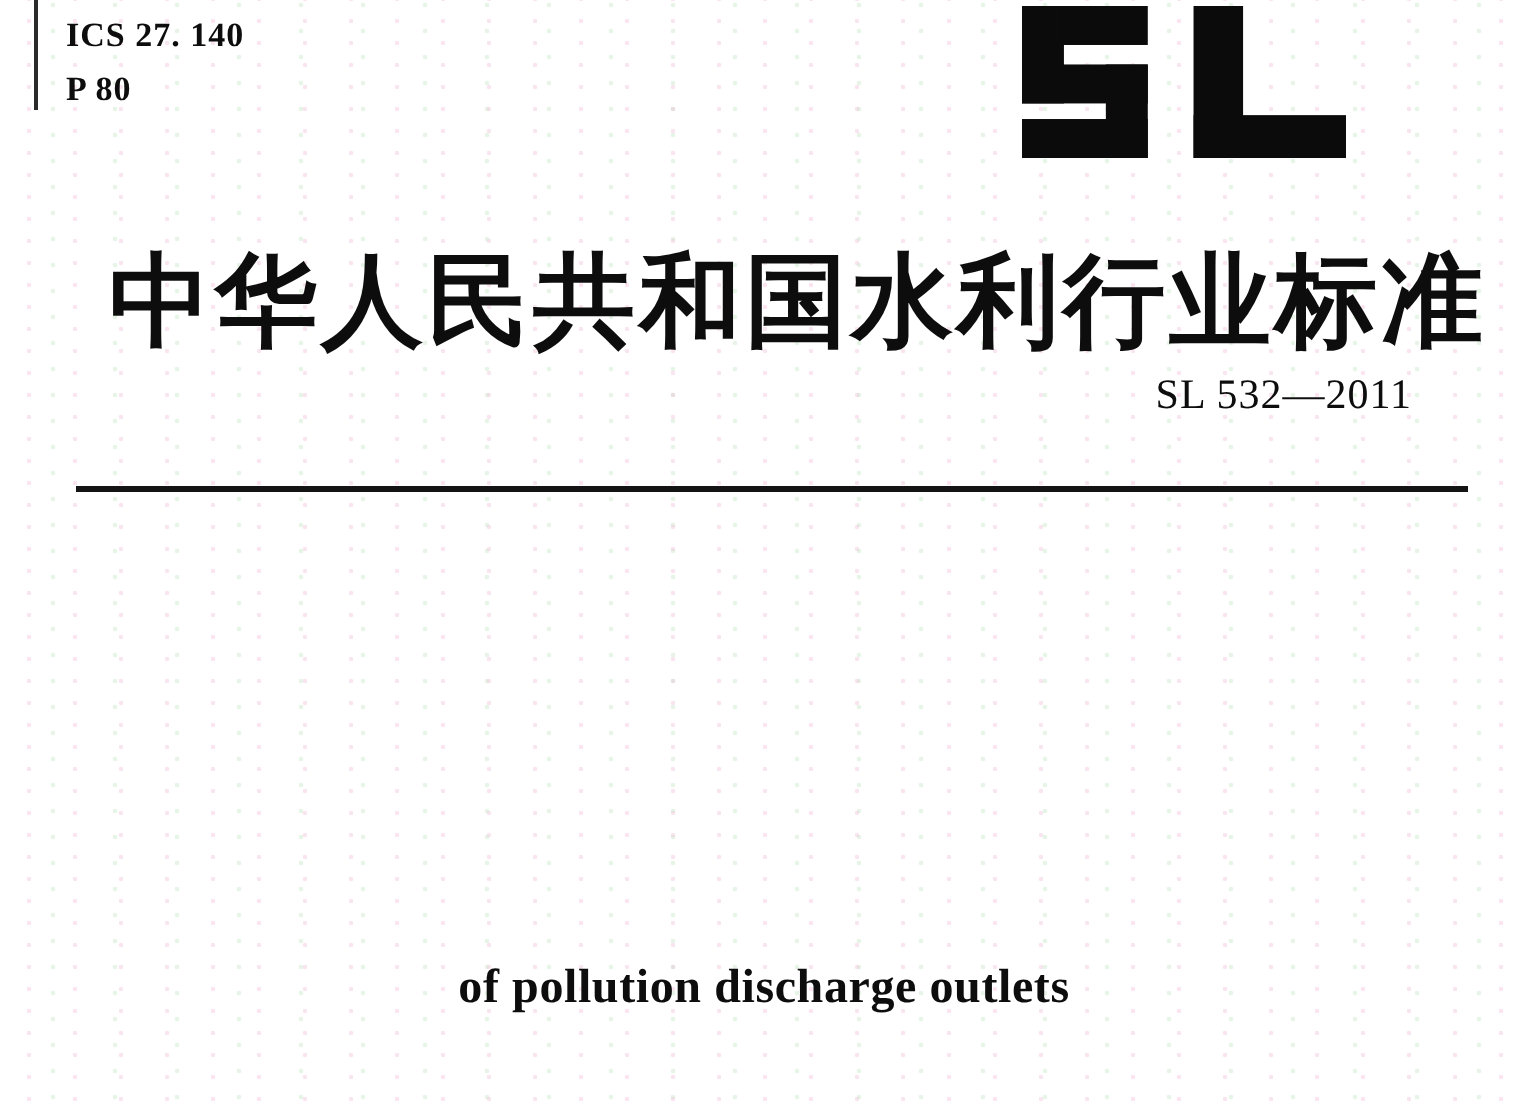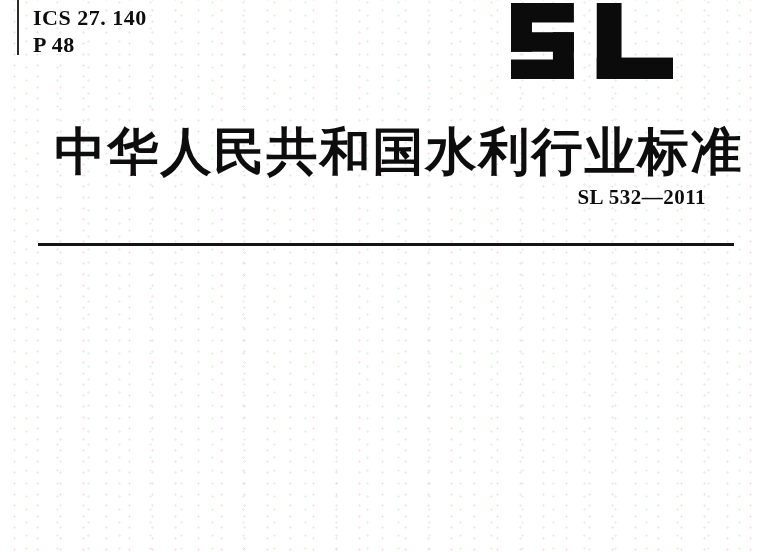--- a/index.html
+++ b/index.html
@@ -17,41 +17,41 @@
     color:#0d0d0d;
     font-family:"Liberation Serif","DejaVu Serif",serif;
   }
   
   .ics-tick{
     position:absolute;left:17px;top:0;width:2px;height:55px;
     background:#2a2a2a;
   }
   .ics-block{
     position:absolute;left:33px;top:4px;
-    font-weight:bold;font-size:22px;line-height:27px;
+    font-weight:bold;font-size:17px;line-height:27px;
     letter-spacing:.5px;white-space:nowrap;
   }
   
   .sl-logo{
     position:absolute;left:511px;top:3px;width:162px;height:76px;
   }
   .sl-logo svg{display:block;width:100%;height:100%;}
   
   .main-title{
     position:absolute;left:17px;top:100px;width:100%;
     text-align:center;
     font-weight:bold;font-size:51px;line-height:56px;
     letter-spacing:2px;white-space:nowrap;
     font-family:"Liberation Serif","DejaVu Serif",serif;
     margin-top:24px;
   }
   
   .std-number{
     position:absolute;right:58px;top:185px;
-    font-weight:bold;font-size:21px;letter-spacing:.5px;
+    font-weight:normal;font-size:21px;letter-spacing:.5px;
     white-space:nowrap;
   }
   
   .rule{
     position:absolute;left:38px;top:243px;width:696px;height:3px;
     background:#141414;
   }
   
   .doc-title-cn{
     position:absolute;left:0;top:398px;width:100%;
@@ -71,21 +71,21 @@
 </style>
 </head>
 <body>
 
 <div class="page">
 
   <div class="ics-tick"></div>
 
   <div class="ics-block">
     <div>ICS 27. 140</div>
-    <div>P 48</div>
+    <div>P 80</div>
   </div>
 
   <div class="sl-logo" role="img" aria-label="SL">
     <svg viewBox="0 0 170 78" preserveAspectRatio="none" xmlns="http://www.w3.org/2000/svg">
       <g fill="#0b0b0b">
 
         <rect x="0" y="0" width="66" height="20"></rect>
         <rect x="0" y="0" width="22" height="50"></rect>
         <rect x="0" y="30" width="66" height="20"></rect>
         <rect x="44" y="30" width="22" height="48"></rect>
@@ -98,15 +98,16 @@
   </div>
 
   <div class="main-title">中华人民共和国水利行业标准</div>
 
   <div class="std-number">SL 532—2011</div>
 
   <div class="rule"></div>
 
 
   <div class="doc-title-en">
+    <div>of pollution discharge outlets</div>
   </div>
 
 </div>
 
 </body></html>

